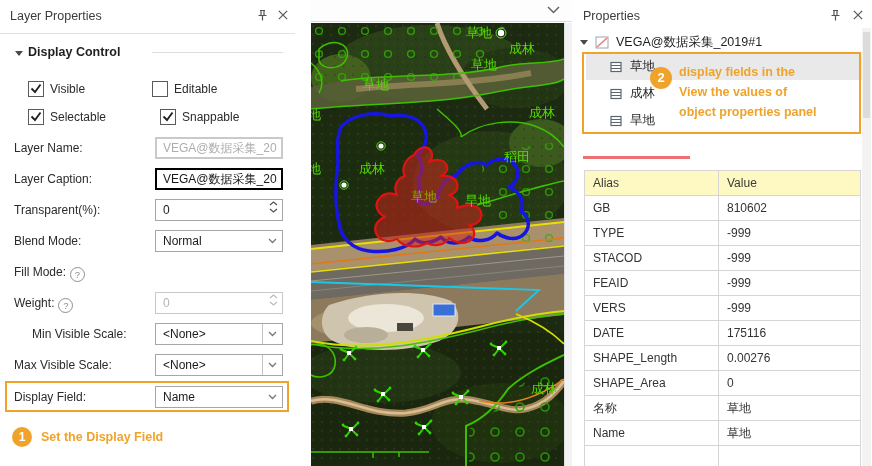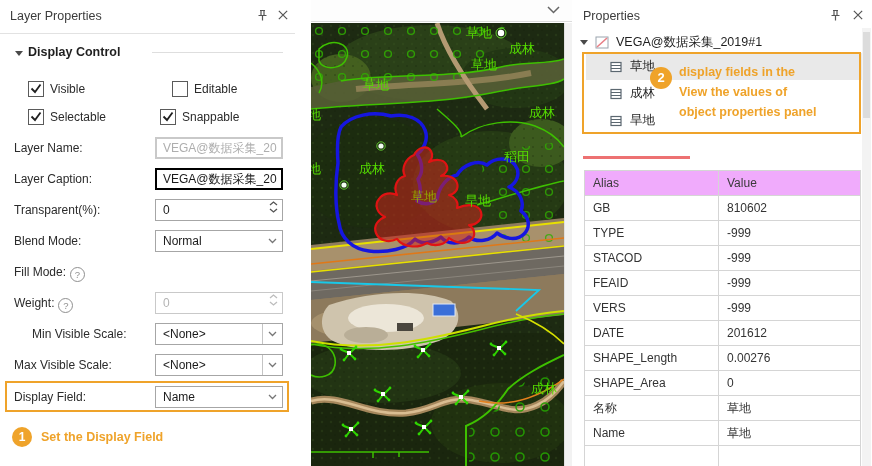--- a/index.html
+++ b/index.html
@@ -73,21 +73,21 @@
   .badge2{position:absolute;left:77px;top:67px;width:22px;height:22px;line-height:22px;font-size:13px;}
   .note2{position:absolute;left:106px;top:62px;width:178px;font-size:12.5px;font-weight:bold;color:#efa32a;line-height:20px;}
 
   .tabs{position:absolute;left:10px;top:139px;display:flex;gap:13px;}
   .tab{font-size:12.5px;color:#141414;cursor:pointer;white-space:nowrap;}
   .tab-underline{position:absolute;left:10px;top:156px;width:107px;height:3px;background:#ed7172;}
 
   .tblwrap{position:absolute;left:11px;top:170px;width:278px;height:296px;overflow:hidden;}
   table.props{border-collapse:collapse;table-layout:fixed;width:277px;font-size:12px;color:#333;}
   table.props td{border:1px solid #d5d5d5;height:25px;padding:0 4px 0 8px;overflow:hidden;white-space:nowrap;box-sizing:border-box;}
-  table.props tr.hdr td{background:#f0abfc;color:#3a3a3a;}
+  table.props tr.hdr td{background:#fef9c3;color:#3a3a3a;}
   table.props td.c1{width:134px;}
   .vscroll{position:absolute;right:1px;top:28px;width:9px;bottom:0;background:#f3f3f3;cursor:pointer;}
   .vscroll .thumb{position:absolute;left:1px;right:1px;top:4px;height:86px;background:#dcdcdc;}
 </style>
 </head>
 <body>
 
 <div class="screen">
 
   <section class="panel panel-left">
@@ -111,21 +111,21 @@
     <span class="sect-rule"></span>
 
     <label class="cbrow" style="left:28px;top:81px;">
       <span class="cbox on">
           <svg width="14" height="14">
             <polyline points="2.5,7.5 6,11 11.5,3.5" stroke="#1f1f1f" stroke-width="1.8" fill="none"></polyline>
           </svg>
         </span>
       <span class="cblabel">Visible</span>
     </label>
-    <label class="cbrow" style="left:172px;top:81px;">
+    <label class="cbrow" style="left:152px;top:81px;">
       <span class="cbox"></span>
       <span class="cblabel">Editable</span>
     </label>
     <label class="cbrow" style="left:28px;top:109px;">
       <span class="cbox on">
           <svg width="14" height="14">
             <polyline points="2.5,7.5 6,11 11.5,3.5" stroke="#1f1f1f" stroke-width="1.8" fill="none"></polyline>
           </svg>
         </span>
       <span class="cblabel">Selectable</span>
@@ -444,21 +444,21 @@
         <tr>
               <td class="c1">FEAID</td>
               <td>-999</td>
             </tr>
         <tr>
               <td class="c1">VERS</td>
               <td>-999</td>
             </tr>
         <tr>
               <td class="c1">DATE</td>
-              <td>201612</td>
+              <td>175116</td>
             </tr>
         <tr>
               <td class="c1">SHAPE_Length</td>
               <td>0.00276</td>
             </tr>
         <tr>
               <td class="c1">SHAPE_Area</td>
               <td>0</td>
             </tr>
         <tr>

